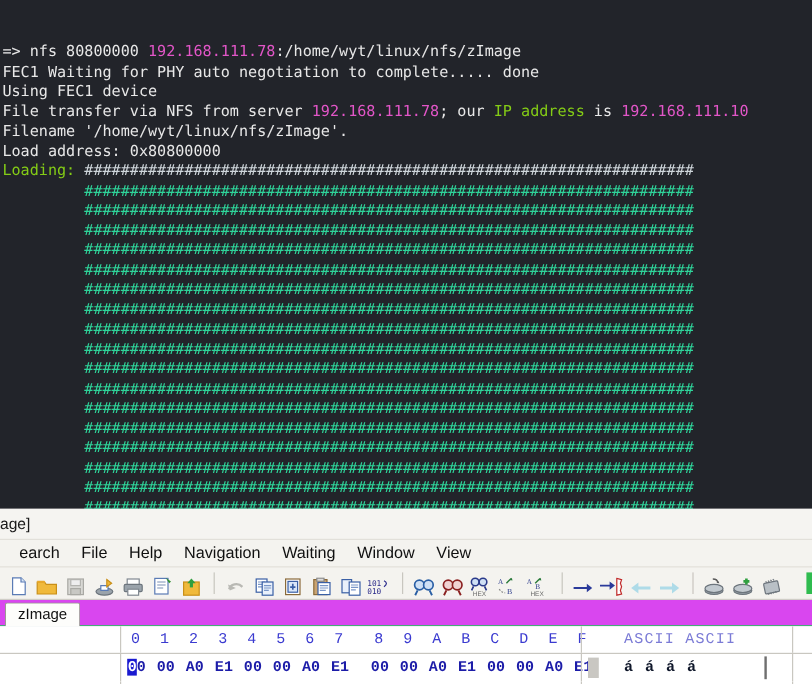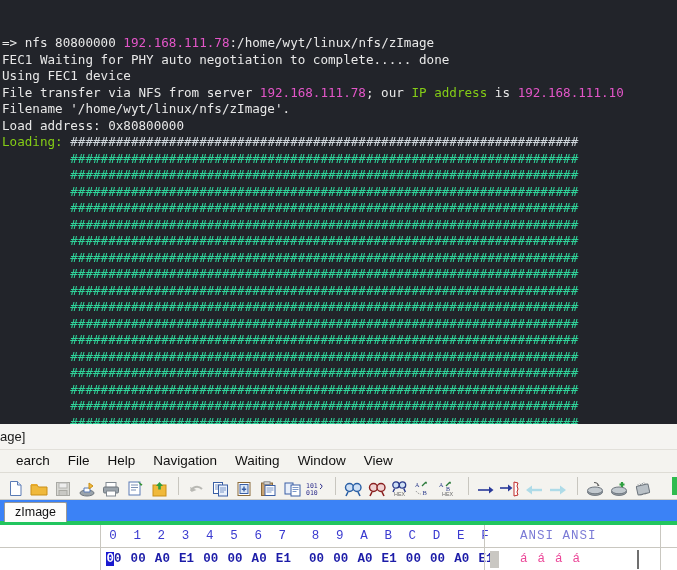--- a/index.html
+++ b/index.html
@@ -41,21 +41,21 @@
   #wh-menu .mi{padding:0 9px;cursor:default;}
   #wh-menu .mi:first-child{padding-left:0px;padding-right:9px;}
   #wh-toolbar{
     height:26px;background:#f4f3ef;border-bottom:1px solid #cfcdc6;
     display:flex;align-items:center;padding-left:4px;position:relative;
   }
   .tbtn{width:22px;height:22px;margin-right:2px;display:flex;align-items:flex-end;justify-content:center;}
   .tsep{width:1px;height:18px;background:#c8c6bf;margin:0 6px;}
   .greenbar{position:absolute;right:0px;top:4px;width:5px;height:18px;background:#2fbb4f;}
   
-  #wh-tabs{height:21px;background:#3b82f6;border-bottom:4px solid #22c55e;position:relative;}
+  #wh-tabs{height:21px;background:#d946ef;border-bottom:1px solid #22c55e;position:relative;}
   .tab{
     position:absolute;left:4px;top:2px;height:19px;line-height:19px;
     background:#fdfdfb;border:1px solid #9c9a94;border-bottom:none;
     padding:0 10px;font-size:12.5px;color:#111;border-radius:2px 2px 0 0;
   }
   
   #hexpane{
     position:relative;background:#ffffff;height:72px;
     font-family:"Liberation Mono","DejaVu Sans Mono",monospace;
     font-size:12.5px;color:#2d2dbb;
@@ -64,21 +64,21 @@
     height:22px;line-height:22px;border-bottom:1px solid #c9c7c0;
     position:relative;background:#fff;
   }
   .hexrow{height:23px;line-height:23px;position:relative;background:#fff;}
   .off-cell{position:absolute;left:12px;width:86px;text-align:center;color:#3a3ad0;letter-spacing:0.4px;}
   .hdr-off{position:absolute;left:12px;width:86px;text-align:center;color:#3a3ad0;font-weight:normal;}
   .bytes{position:absolute;left:104px;color:#1c1ca8;letter-spacing:0.1px;font-weight:bold;}
   .hdr-bytes{position:absolute;left:104px;color:#3a3ad0;letter-spacing:0.1px;}
   .vsep{position:absolute;width:1px;background:#c9c7c0;top:0;bottom:0;}
   .ansi-hdr{position:absolute;left:520px;color:#7b7bd6;letter-spacing:1px;}
-  .ansi-cell{position:absolute;left:500px;color:#ec4899;font-weight:normal;}
+  .ansi-cell{position:absolute;left:500px;color:#0f172a;font-weight:bold;}
   .cursorcell{background:#1a1ad0;color:#fff;padding:0 0px;}
   .grayblk{position:absolute;width:9px;top:3px;height:17px;background:#c9c7c2;}
   .caret{position:absolute;width:2px;top:2px;height:19px;background:#6f6f6f;}
 </style>
 </head>
 <body>
 
 <div id="terminal">
   <div id="term-lines"><div class="tline"><span class="c-wht">=&gt; nfs 80800000 </span><span class="c-mag">192.168.111.78</span><span class="c-wht">:/home/wyt/linux/nfs/zImage</span></div><div class="tline"><span class="c-wht">FEC1 Waiting for PHY auto negotiation to complete..... done</span></div><div class="tline"><span class="c-wht">Using FEC1 device</span></div><div class="tline"><span class="c-wht">File transfer via NFS from server </span><span class="c-mag">192.168.111.78</span><span class="c-wht">; our </span><span class="c-cyan">IP address</span><span class="c-wht"> is </span><span class="c-mag">192.168.111.10</span></div><div class="tline"><span class="c-wht">Filename '/home/wyt/linux/nfs/zImage'.</span></div><div class="tline"><span class="c-wht">Load address: 0x80800000</span></div><div class="tline hashrow first"><span class="c-cyan">Loading: </span><span>###################################################################</span></div><div class="tline hashrow">         ###################################################################</div><div class="tline hashrow">         ###################################################################</div><div class="tline hashrow">         ###################################################################</div><div class="tline hashrow">         ###################################################################</div><div class="tline hashrow">         ###################################################################</div><div class="tline hashrow">         ###################################################################</div><div class="tline hashrow">         ###################################################################</div><div class="tline hashrow">         ###################################################################</div><div class="tline hashrow">         ###################################################################</div><div class="tline hashrow">         ###################################################################</div><div class="tline hashrow">         ###################################################################</div><div class="tline hashrow">         ###################################################################</div><div class="tline hashrow">         ###################################################################</div><div class="tline hashrow">         ###################################################################</div><div class="tline hashrow">         ###################################################################</div><div class="tline hashrow">         ###################################################################</div><div class="tline hashrow">         ###################################################################</div></div>
 </div>
@@ -303,21 +303,21 @@
           <span style="position: absolute; left: 169.4px; width: 18px; text-align: center;">7</span>
           <span style="position: absolute; left: 202.6px; width: 18px; text-align: center;">8</span>
           <span style="position: absolute; left: 226.8px; width: 18px; text-align: center;">9</span>
           <span style="position: absolute; left: 251px; width: 18px; text-align: center;">A</span>
           <span style="position: absolute; left: 275.2px; width: 18px; text-align: center;">B</span>
           <span style="position: absolute; left: 299.4px; width: 18px; text-align: center;">C</span>
           <span style="position: absolute; left: 323.6px; width: 18px; text-align: center;">D</span>
           <span style="position: absolute; left: 347.8px; width: 18px; text-align: center;">E</span>
           <span style="position: absolute; left: 372px; width: 18px; text-align: center;">F</span>
         </span>
-      <span class="ansi-hdr">ANSI ANSI</span>
+      <span class="ansi-hdr">ASCII ASCII</span>
       <span class="vsep" style="left:100px"></span>
       <span class="vsep" style="left:484px"></span>
       <span class="vsep" style="left:660px"></span>
     </div>
     <div id="hexrows">
         <div class="hexrow">
           <span class="bytes">
             <span style="position: absolute; left: 0px; width: 20px; text-align: center;"><span class="cursorcell">0</span>0</span>
             <span style="position: absolute; left: 24.2px; width: 20px; text-align: center;">00</span>
             <span style="position: absolute; left: 48.4px; width: 20px; text-align: center;">A0</span>

